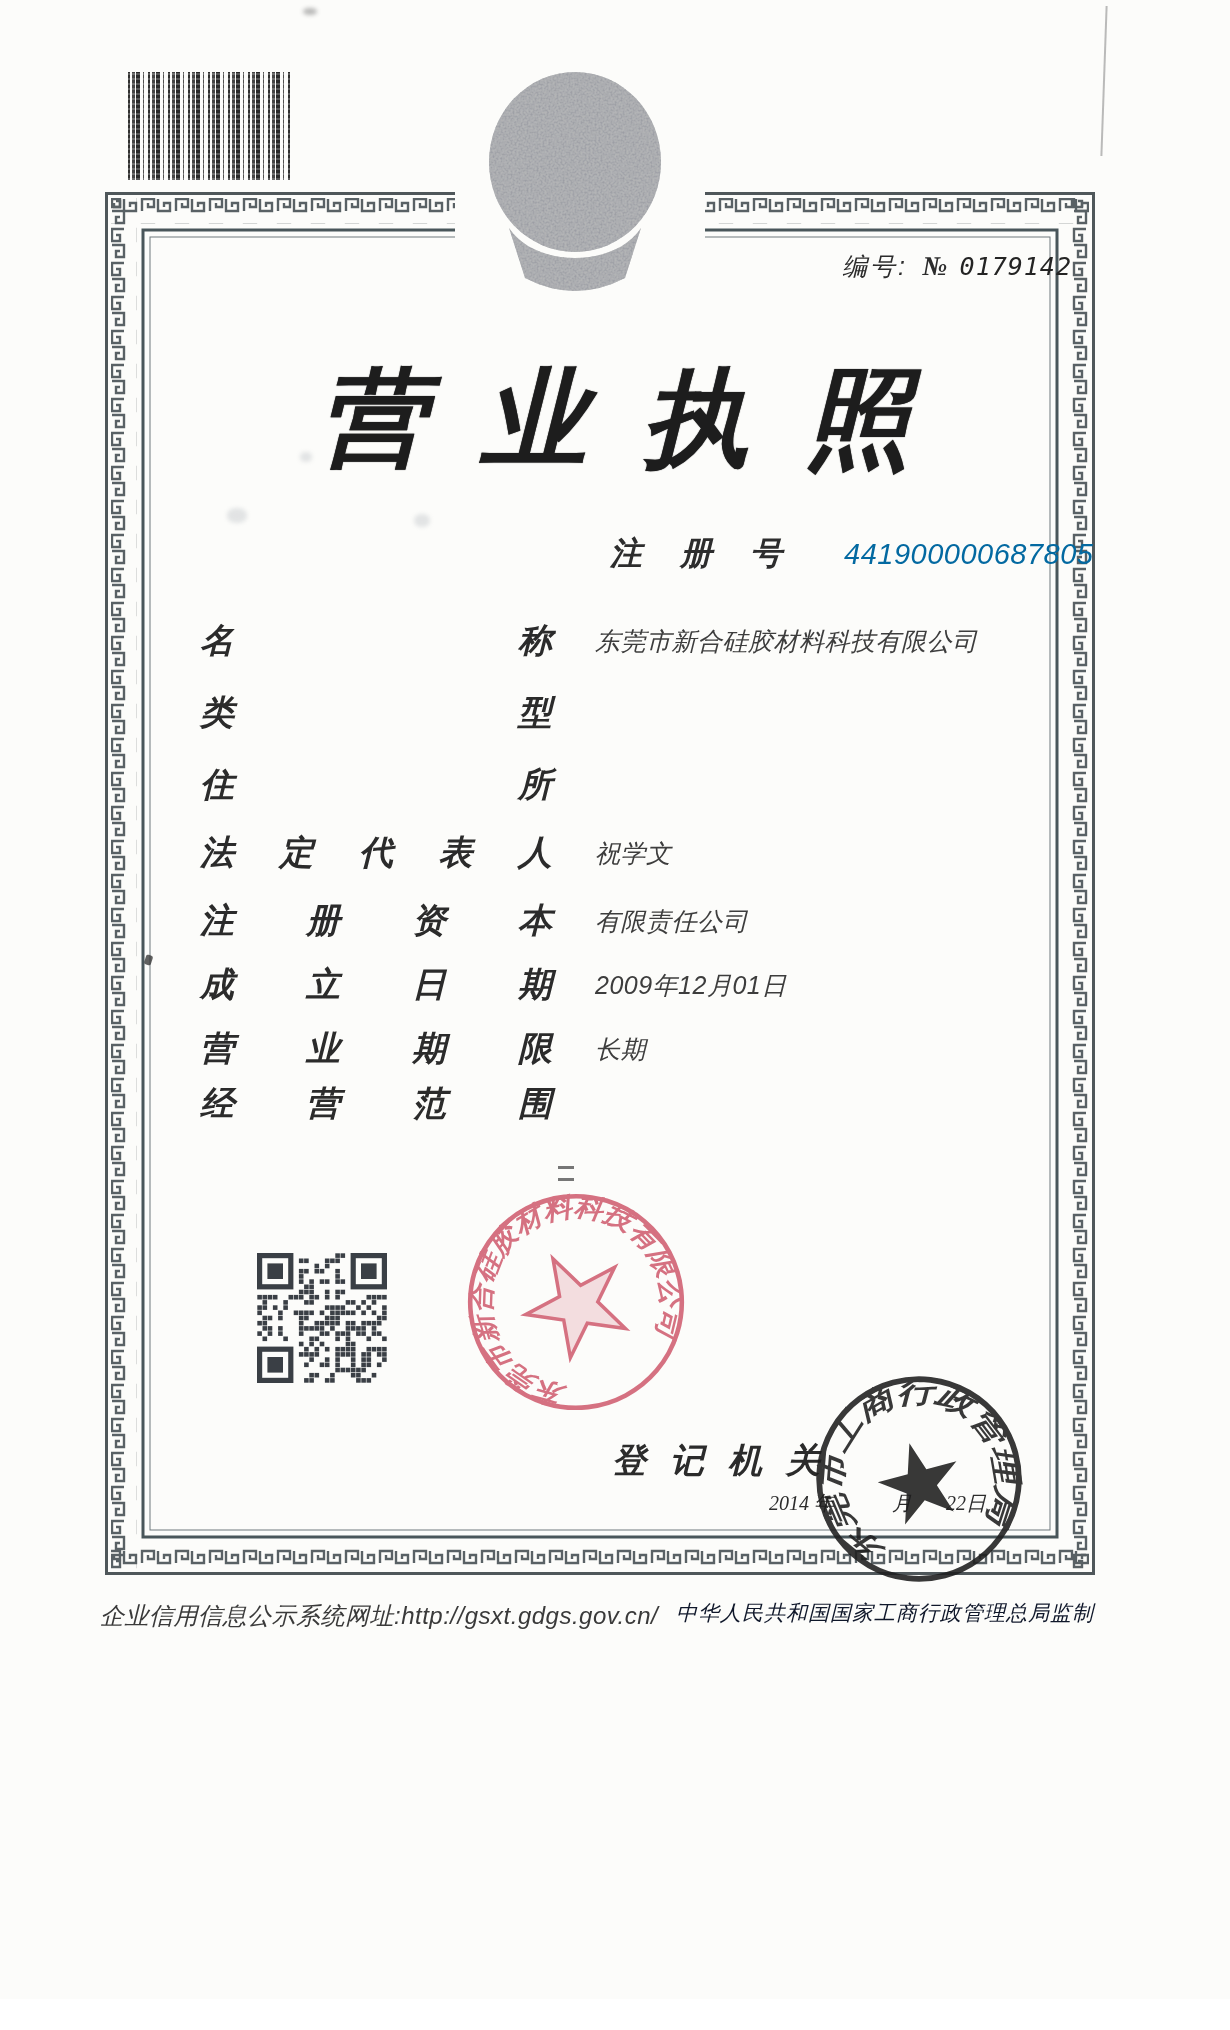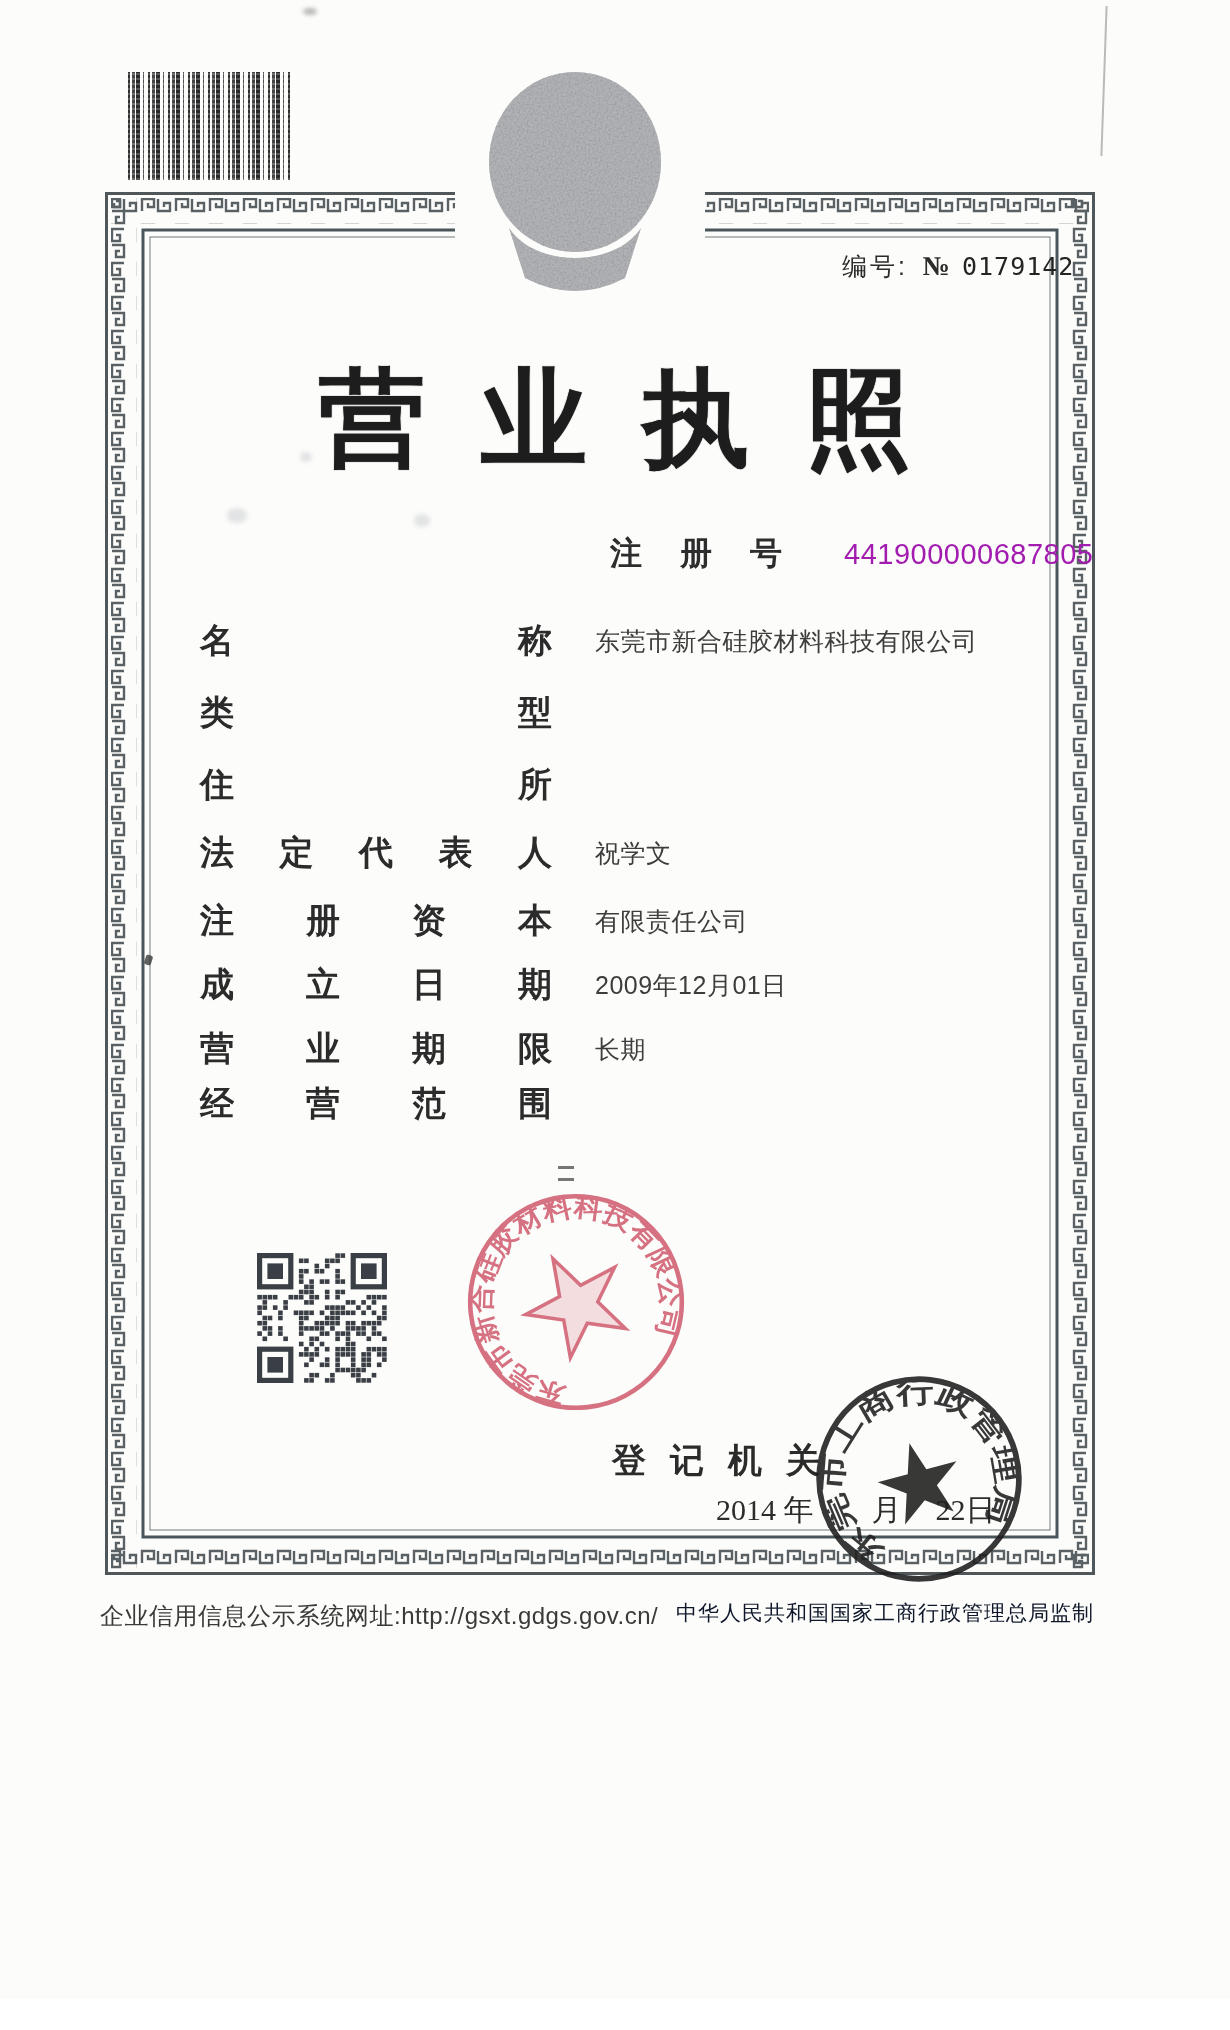--- a/index.html
+++ b/index.html
@@ -1,17 +1,17 @@
 <!DOCTYPE html>
 <html><head>
 <meta charset="utf-8">
 <style>
   html,body{margin:0;padding:0;background:#ffffff;}
   .page{position:relative;width:1230px;height:1999px;background:#fcfcfa;overflow:hidden;
-        font-family:"Liberation Sans",sans-serif;color:#333;}
+        font-family:"Liberation Sans",sans-serif;color:#333;font-style:italic;}
   
   .barcode{position:absolute;left:128px;top:72px;width:164px;height:108px;opacity:.88;
     background:
       repeating-linear-gradient(0deg, rgba(255,255,255,.22) 0 2px, transparent 2px 5px),
       repeating-linear-gradient(90deg,#141414 0 2px,transparent 2px 4px,#2e2e2e 4px 7px,
         transparent 7px 8px,#0d0d0d 8px 12px,transparent 12px 15px,#3a3a3a 15px 16px,transparent 16px 20px);
     filter:blur(.3px);}
   
   .frame{position:absolute;left:105px;top:192px;}
   
@@ -22,35 +22,35 @@
   .serial .no-sym{font-family:"Liberation Serif",serif;font-weight:bold;font-size:27px;margin-left:10px;}
   .serial .digits{font-family:"DejaVu Sans Mono",monospace;font-size:25px;margin-left:8px;letter-spacing:1px;color:#242424;}
   
   .title{position:absolute;left:0;top:348px;width:100%;text-align:center;
     font-size:106px;font-weight:900;letter-spacing:56px;color:#1d1d1d;
     transform:translateX(28px);text-shadow:0 0 1px #1d1d1d;}
   
   .regline{position:absolute;left:610px;top:532px;display:flex;align-items:baseline;}
   .regline .reg-label{width:172px;display:flex;justify-content:space-between;
     font-size:32px;font-weight:600;color:#2d2d2d;}
-  .regline .reg-value{margin-left:62px;font-size:29px;letter-spacing:.5px;color:#a21caf;}
+  .regline .reg-value{margin-left:62px;font-size:29px;letter-spacing:.5px;color:#0369a1;}
   
   .field-row{position:absolute;left:200px;display:flex;align-items:flex-start;}
   .field-label{width:352px;display:flex;justify-content:space-between;flex:none;
     font-size:34px;font-weight:600;color:#2b2b2b;}
   .field-value{margin-left:43px;margin-top:7px;font-size:25px;color:#3d3d3d;letter-spacing:.5px;}
   .r0{top:618px}.r1{top:690px}.r2{top:762px}.r3{top:830px}
   .r4{top:898px}.r5{top:962px}.r6{top:1026px}.r7{top:1081px}
   .r2 .field-value{letter-spacing:0;font-size:25px;}
   .scope{width:480px;font-size:21px;line-height:29px;text-align:justify;margin-top:4px;}
   
   .registrar{position:absolute;left:612px;top:1438px;width:208px;display:flex;justify-content:space-between;
     font-size:34px;font-weight:600;color:#2b2b2b;}
-  .dateline{position:absolute;left:716px;top:1490px;white-space:nowrap;
-    font-family:"Liberation Serif",serif;font-size:30px;color:#2c2c2c;text-align:right;}
+  .dateline{position:absolute;left:769px;top:1490px;white-space:nowrap;
+    font-family:"Liberation Serif",serif;font-size:20px;color:#2c2c2c;text-align:right;}
   .dateline .dm{margin-left:58px;}
   .dateline .dd{margin-left:34px;}
   
   .seal-red{position:absolute;left:461px;top:1187px;opacity:.8;}
   .seal-black{position:absolute;left:812px;top:1372px;opacity:.88;}
   
   .qr{position:absolute;left:257px;top:1253px;}
   
   .footer-left{position:absolute;left:100px;top:1600px;font-size:24px;color:#3a3a3a;letter-spacing:.5px;}
   .footer-right{position:absolute;right:136px;top:1599px;font-size:21px;color:#0f172a;letter-spacing:1px;}

